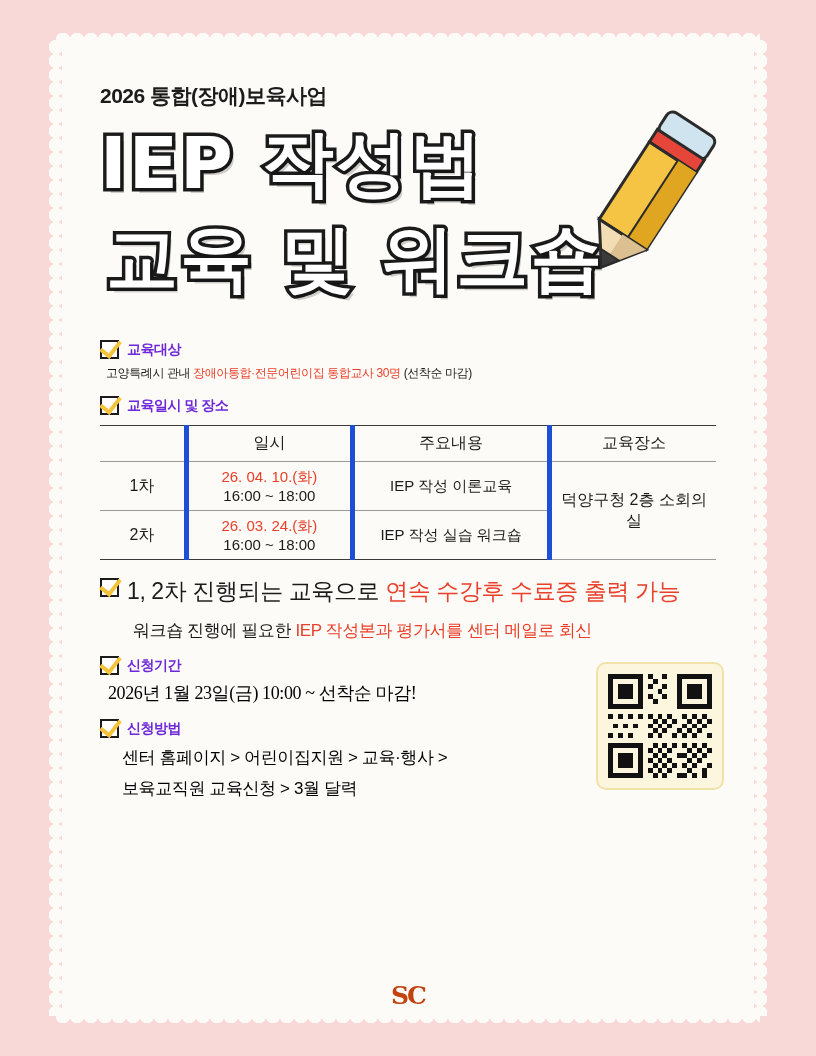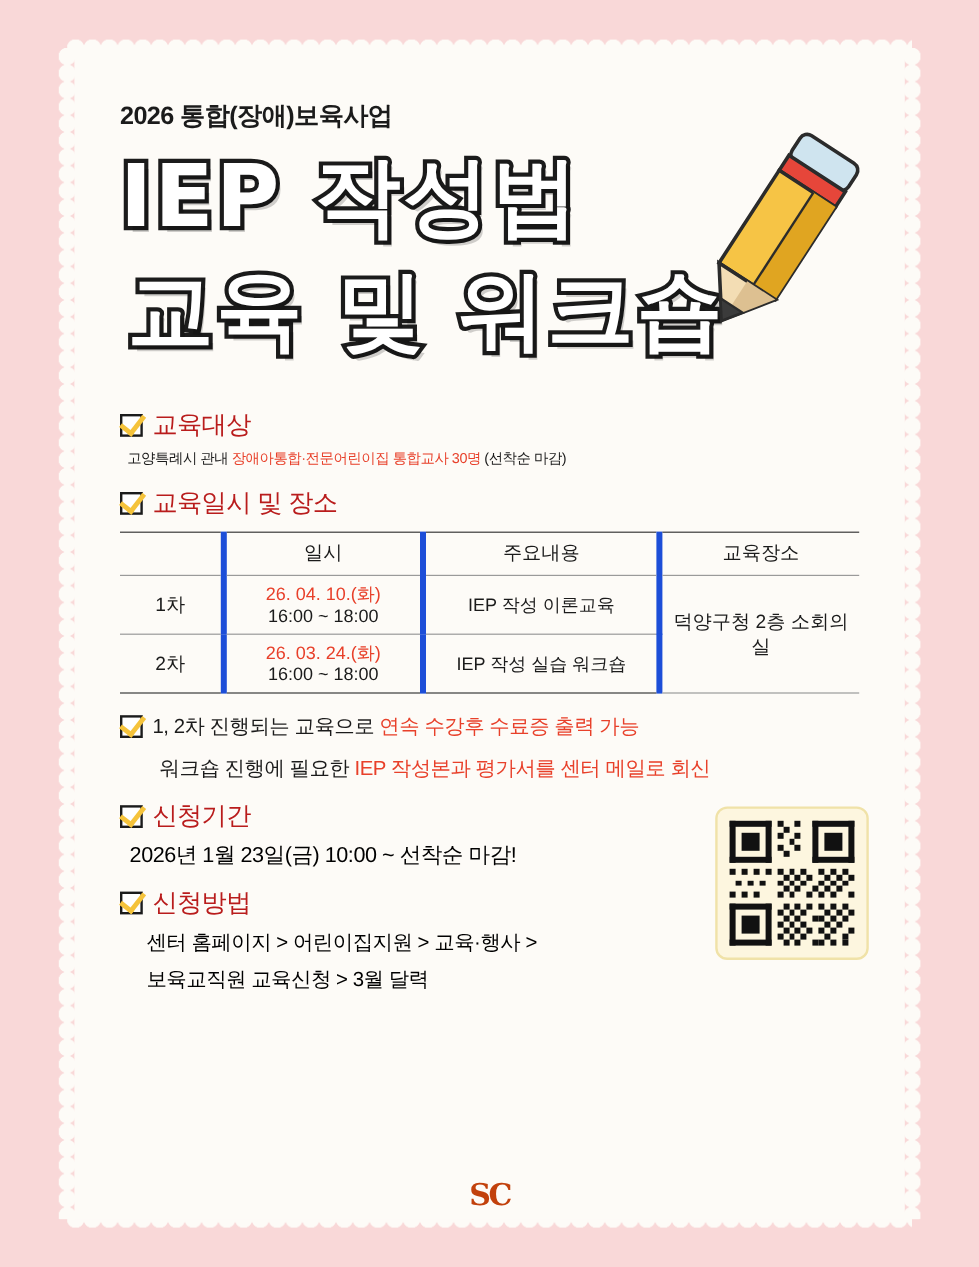--- a/index.html
+++ b/index.html
@@ -120,24 +120,24 @@
 
   
   .sec-head {
     display: flex;
     align-items: center;
     gap: 8px;
     margin-top: 14px;
   }
   .sec-head h3 {
     margin: 0;
-    font-size: 21px;
-    font-weight: normal;
+    font-size: 14px;
+    font-weight: bold;
     letter-spacing: -0.5px;
-    color: #b91c1c;
+    color: #6d28d9;
   }
 
   .check {
     width: 19px; height: 19px;
     border: 2px solid #1b1b1b;
     position: relative;
     flex: 0 0 auto;
     background: #fff;
   }
   .check::after {
@@ -187,26 +187,26 @@
   .col-when  { width: 27%; }
   .col-what   { width: 32%; }
   .col-where  { width: 27%; }
   .when-date { color: #e8402a; }
   .round-cell { font-size: 16px; }
   .place-cell { font-size: 16px; }
 
   
   .note-row { display: flex; gap: 8px; margin-top: 16px; align-items: flex-start; }
   .note-row .check { margin-top: 2px; }
-  .note-text { font-size: 17px; letter-spacing: -0.4px; color: #1b1b1b; }
+  .note-text { font-size: 23px; letter-spacing: -0.4px; color: #1b1b1b; }
   .note-sub { font-size: 17px; letter-spacing: -0.4px; margin: 12px 0 0 33px; color: #1b1b1b; }
 
   
   .apply-wrap { position: relative; margin-top: 14px; }
-  .apply-line { font-size: 18px; margin: 6px 0 0 8px; letter-spacing: -0.4px; }
+  .apply-line { font-size: 18px; margin: 6px 0 0 8px; letter-spacing: -0.4px; font-family: Liberation Serif, serif; }
   .method-line { font-size: 17px; margin: 8px 0 0 22px; letter-spacing: -0.4px; }
 
   
   .qr-box {
     position: absolute;
     right: -8px;
     top: 6px;
     width: 128px;
     height: 128px;
     background: #fdf6df;

